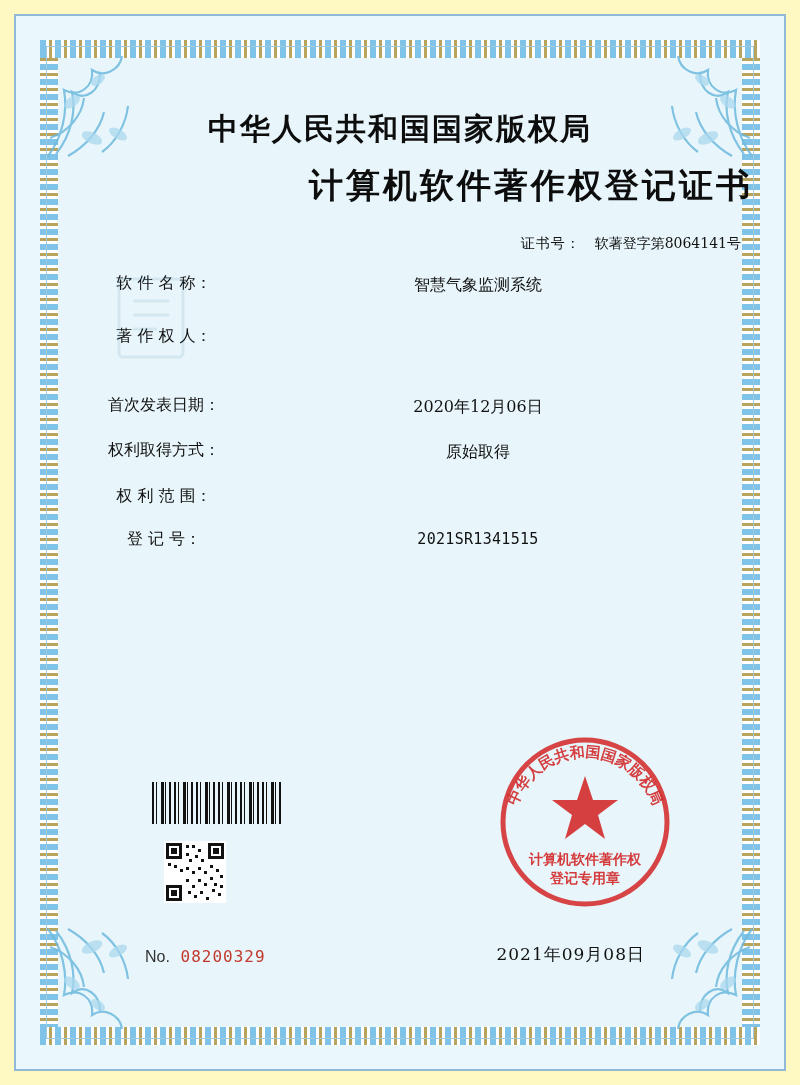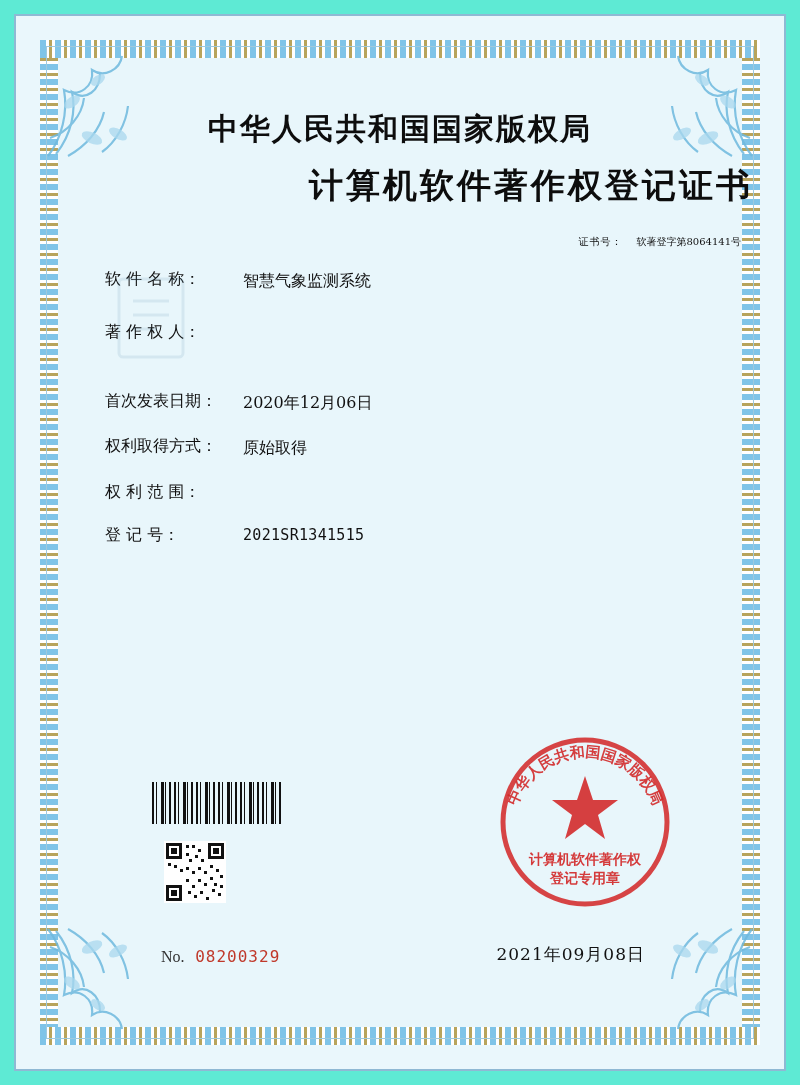--- a/index.html
+++ b/index.html
@@ -13,21 +13,21 @@
     font-family: "Liberation Serif", "DejaVu Serif", serif;
     position: relative;
     overflow: hidden;
   }
 
   .certificate {
     position: absolute;
     left: 0; top: 0;
     width: 800px;
     height: 1085px;
-    background: #5eead4;
+    background: #fef9c3;
   }
 
   
   .frame-outer {
     position: absolute;
     left: 14px; top: 14px;
     width: 772px; height: 1057px;
     box-sizing: border-box;
     border: 2px solid #8fb9d4;
     background:
@@ -112,31 +112,32 @@
     font-weight: bold;
     letter-spacing: 3px;
     color: #0d0d0d;
     margin-top: 13px;
   }
 
   .cert-no {
     text-align: right;
     padding-right: 12px;
     margin-top: 26px;
-    font-size: 10px;
+    font-size: 14px;
     color: #111;
     font-family: "DejaVu Serif", "Liberation Serif", serif;
   }
   .cert-no .label { letter-spacing: 1px; }
   .cert-no .value { margin-left: 14px; }
 
   .fields {
     margin-top: 20px;
     padding-left: 58px;
     padding-right: 40px;
+    text-align: center;
   }
   .field-row {
     display: flex;
     align-items: flex-start;
     margin-bottom: 22px;
     font-size: 16px;
     color: #111;
     font-family: "DejaVu Serif", "Liberation Serif", serif;
   }
   .field-label {
@@ -220,23 +221,22 @@
     position: absolute;
     left: 98px;
     bottom: 72px;
     font-size: 16px;
     color: #c0392b;
     font-family: "DejaVu Sans Mono", "Liberation Mono", monospace;
     letter-spacing: 1px;
   }
   .footer-no .no-label {
     color: #333;
-    font-family: Liberation Serif, serif;
+    font-family: Liberation Sans, sans-serif;
     letter-spacing: 0;
-    margin-left: 16px;
   }
   .footer-date {
     position: absolute;
     right: 108px;
     bottom: 72px;
     font-size: 17px;
     color: #111;
     font-family: "DejaVu Serif", "Liberation Serif", serif;
     letter-spacing: 1px;
   }

